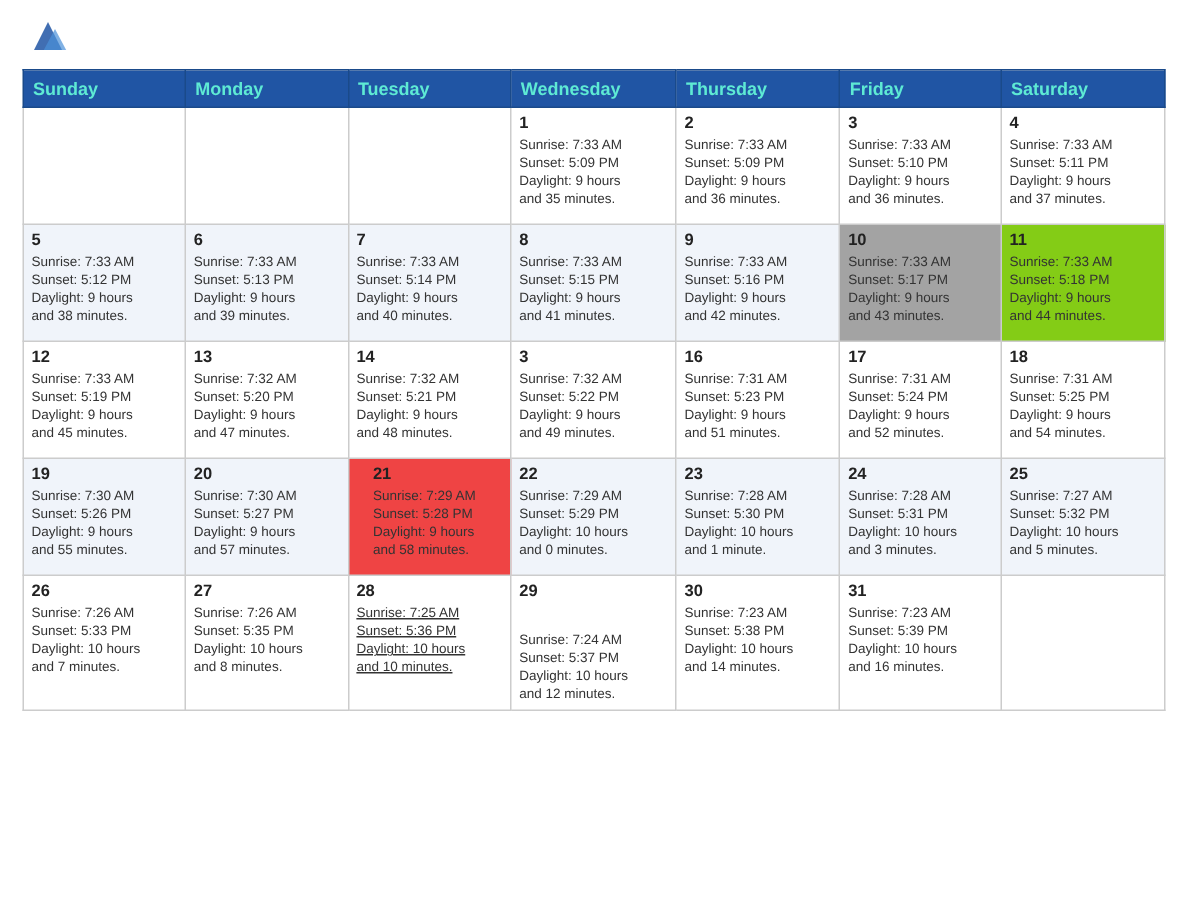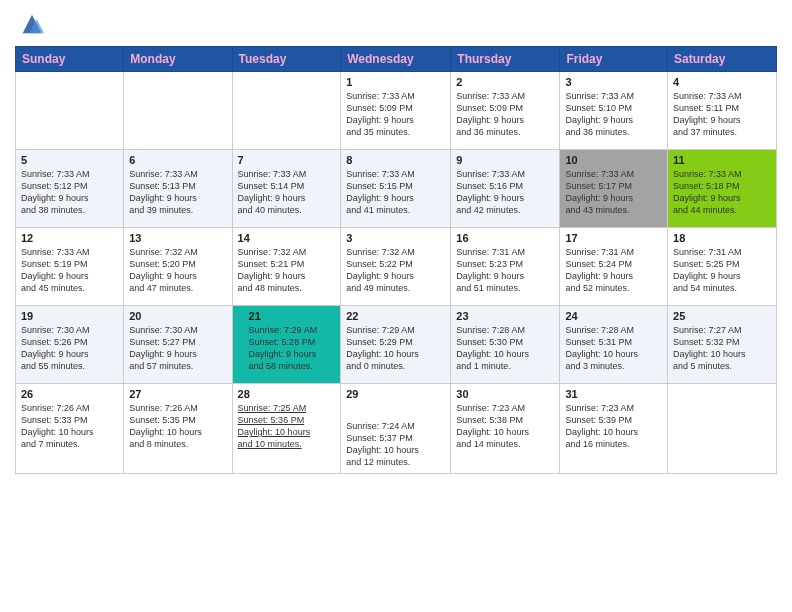--- a/index.html
+++ b/index.html
@@ -53,21 +53,21 @@
       font-size: 14px;
       color: #555;
     }
     .calendar {
       width: 100%;
       border-collapse: collapse;
       border: 1px solid #ccc;
     }
     .calendar th {
       background-color: #2055a4;
-      color: #f9a8d4;
+      color: #5eead4;
       text-align: left;
       padding: 5px 6px;
       font-size: 12px;
       font-weight: bold;
       border: 1px solid #1a4a8a;
     }
     .calendar td {
       width: 113px;
       vertical-align: top;
       padding: 4px 5px;
@@ -275,21 +275,21 @@
 Daylight: 9 hours
 and 55 minutes.</div>
           </td>
           <td style="background: rgb(240, 244, 250);">
             <div class="day-number">20</div>
             <div class="day-info" style="white-space: pre-line;">Sunrise: 7:30 AM
 Sunset: 5:27 PM
 Daylight: 9 hours
 and 57 minutes.</div>
           </td>
-          <td style="background: #14b8a6; padding-left: 16px;">
+          <td style="background: #ef4444; padding-left: 16px;">
             <div class="day-number">21</div>
             <div class="day-info" style="white-space: pre-line;">Sunrise: 7:29 AM
 Sunset: 5:28 PM
 Daylight: 9 hours
 and 58 minutes.</div>
           </td>
           <td style="background: rgb(240, 244, 250);">
             <div class="day-number">22</div>
             <div class="day-info" style="white-space: pre-line;">Sunrise: 7:29 AM
 Sunset: 5:29 PM

